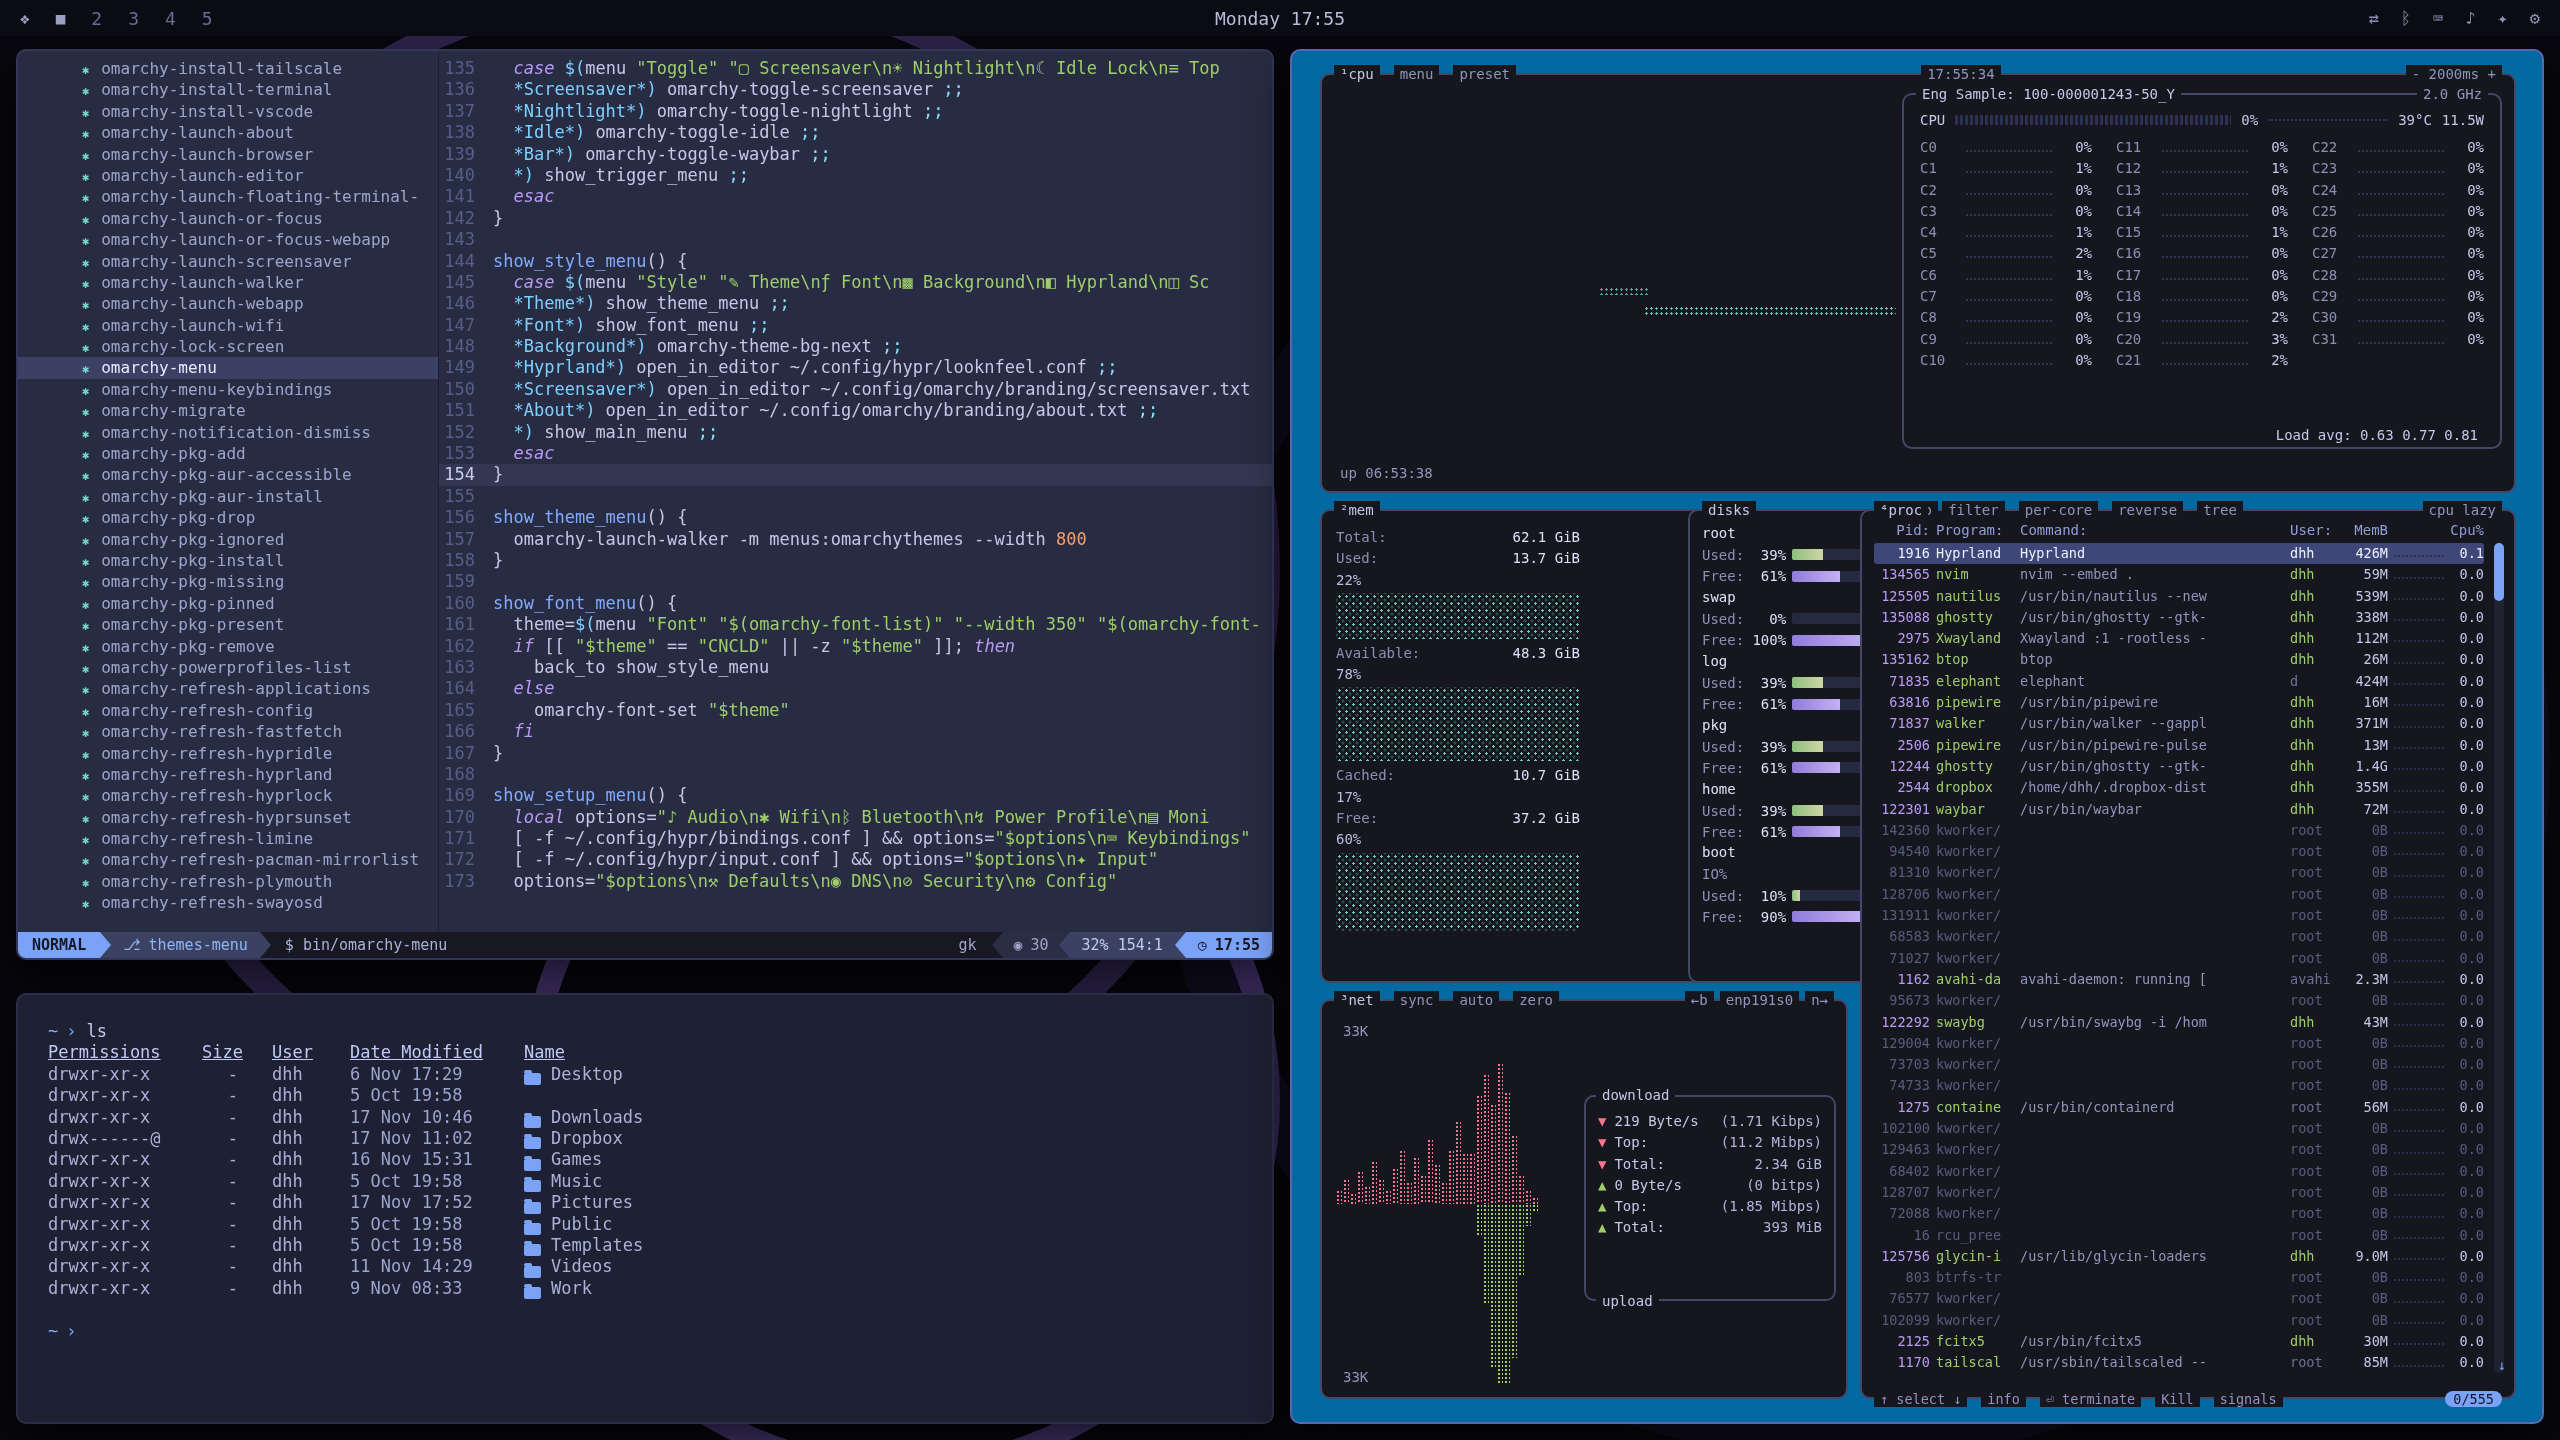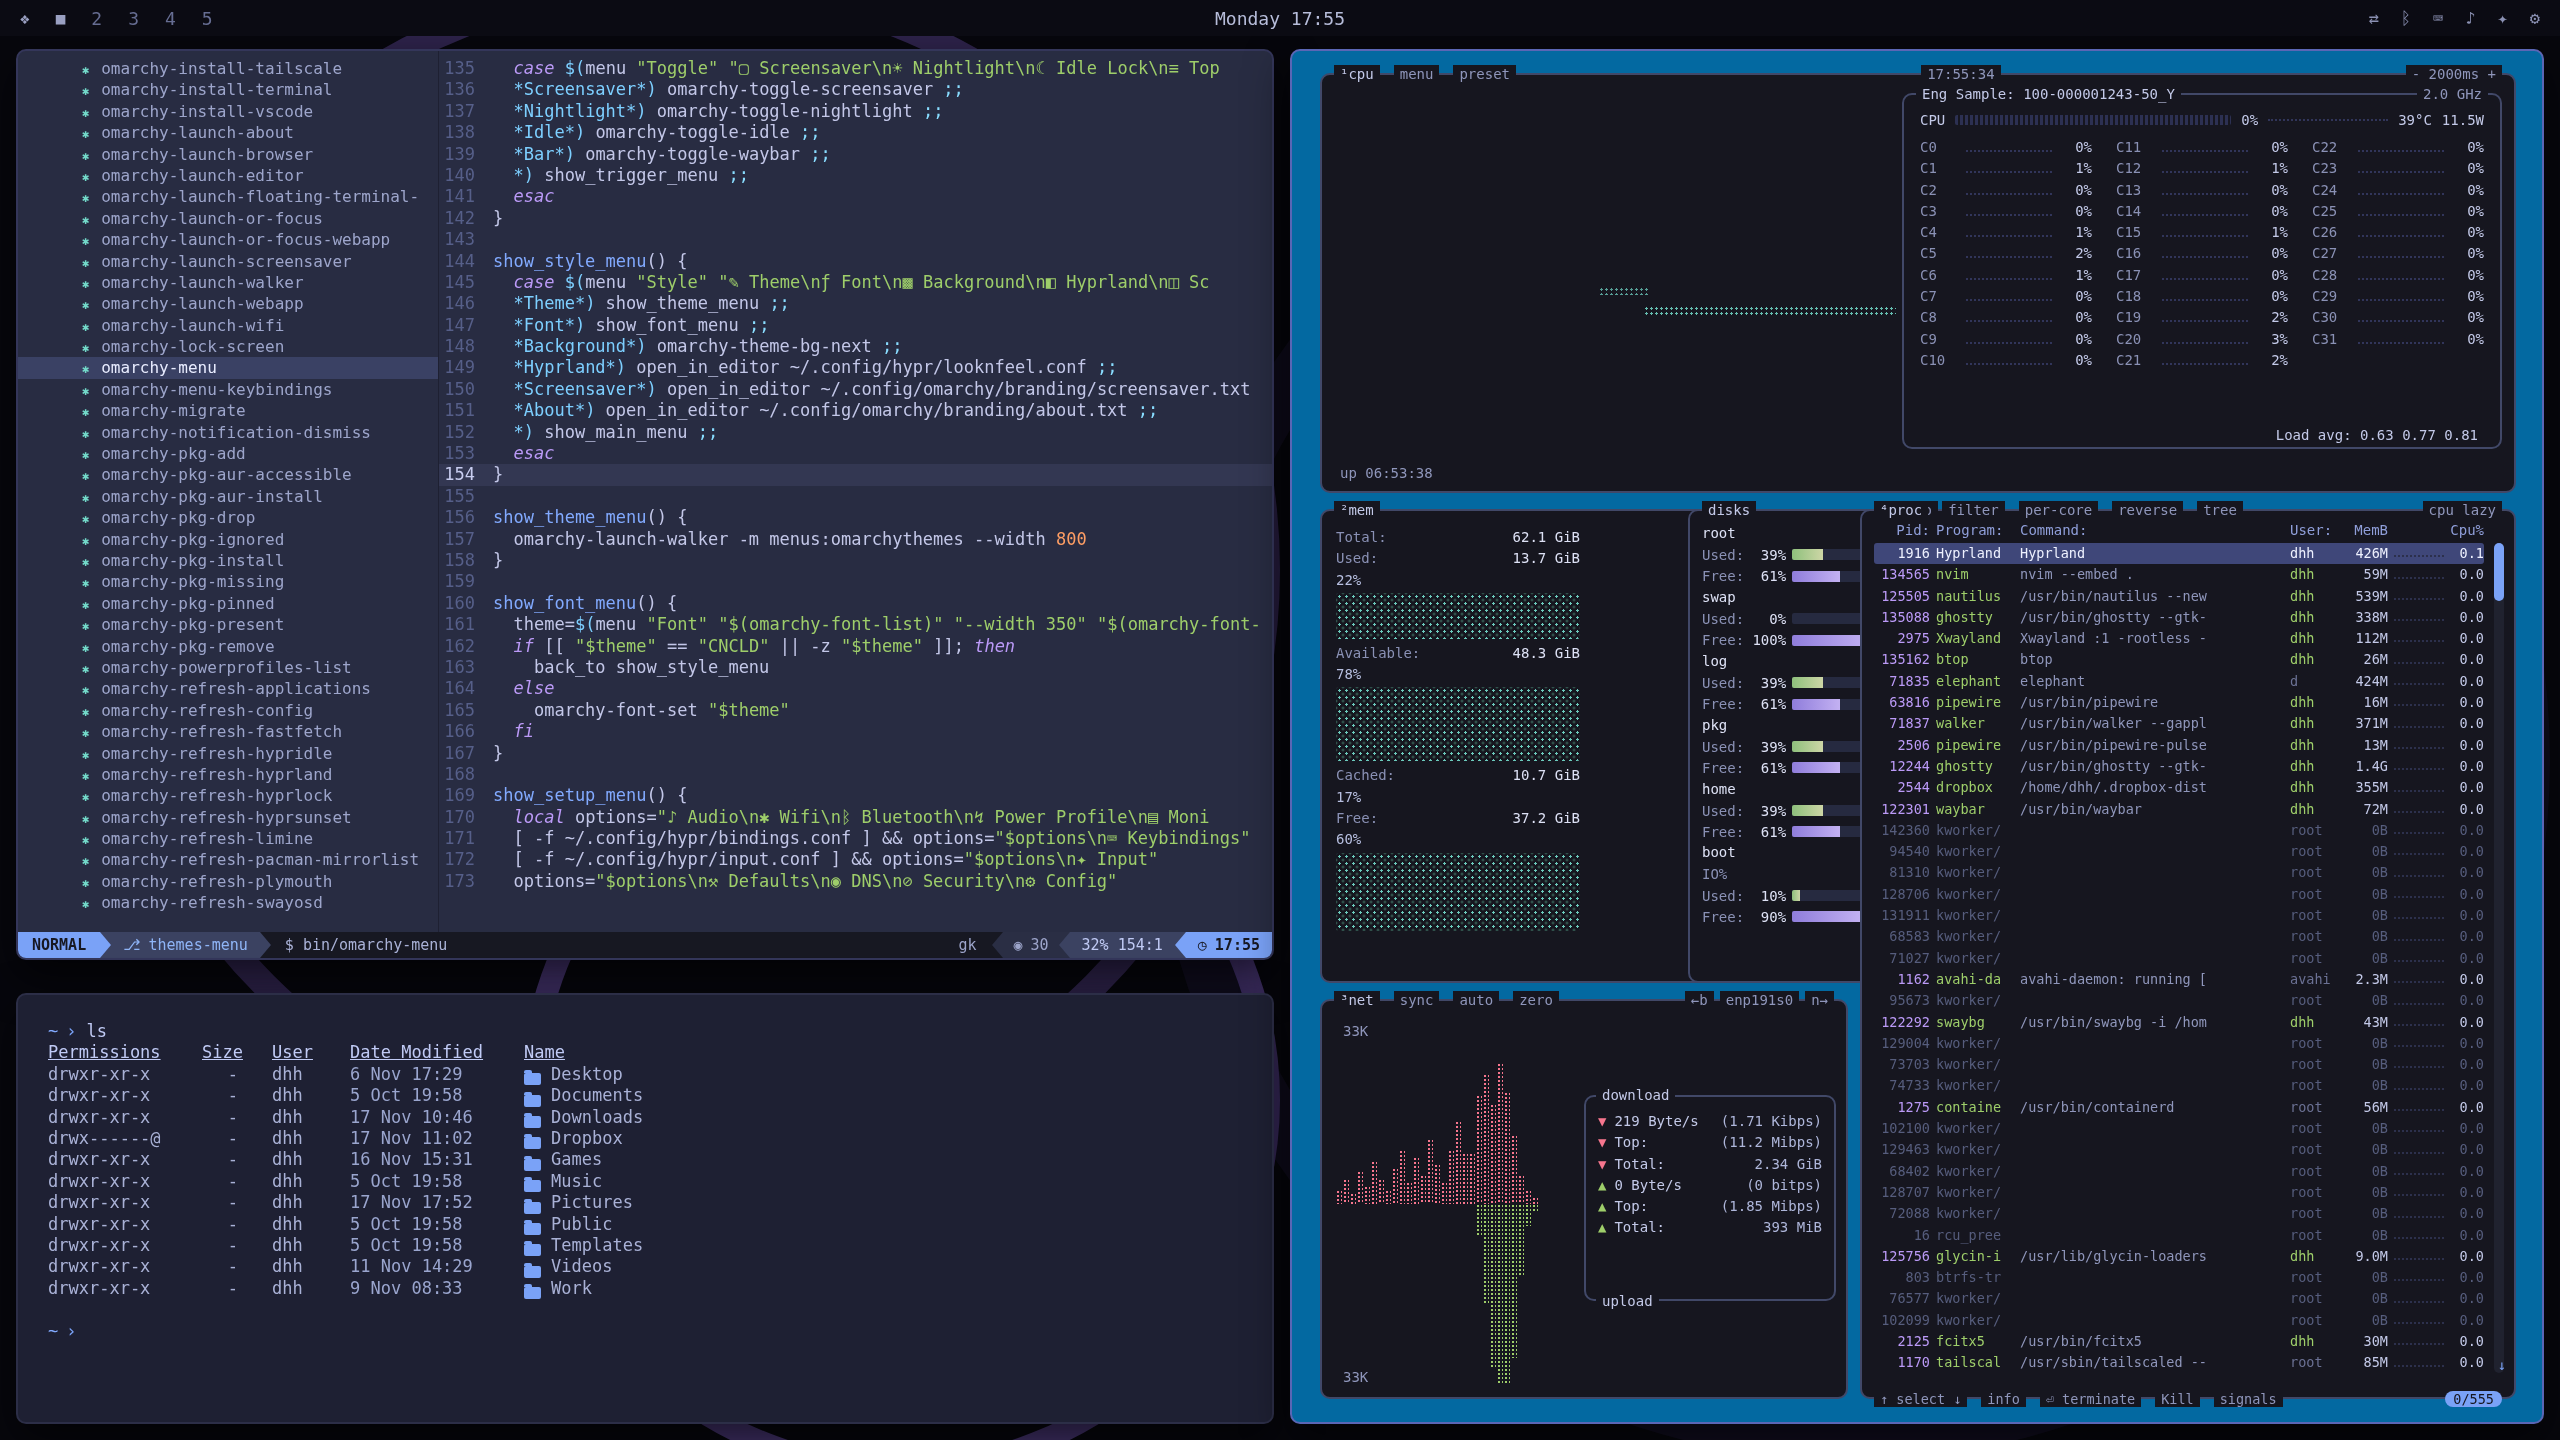--- a/index.html
+++ b/index.html
@@ -318,24 +318,20 @@
         <span class="lsname">
           <i class="fold"></i>
           <span>Desktop</span>
         </span>
       </div>
       <div class="ls-grid ls-row">
         <span class="lsperm">drwxr-xr-x</span>
         <span class="lssize">-</span>
         <span class="lsuser">dhh</span>
         <span class="lsdate">5 Oct 19:58</span>
-        <span class="lsname">
-          <i class="fold"></i>
-          <span>Documents</span>
-        </span>
       </div>
       <div class="ls-grid ls-row">
         <span class="lsperm">drwxr-xr-x</span>
         <span class="lssize">-</span>
         <span class="lsuser">dhh</span>
         <span class="lsdate">17 Nov 10:46</span>
         <span class="lsname">
           <i class="fold"></i>
           <span>Downloads</span>
         </span>

